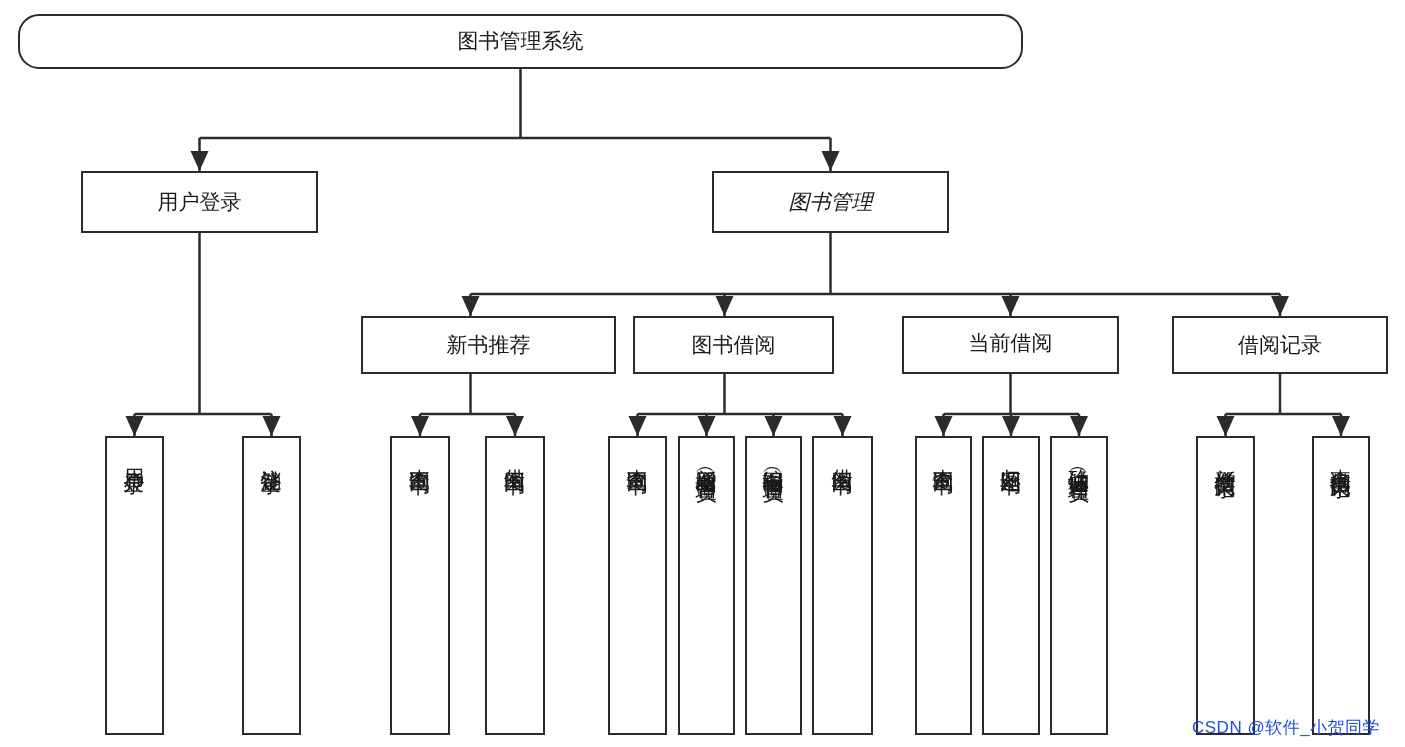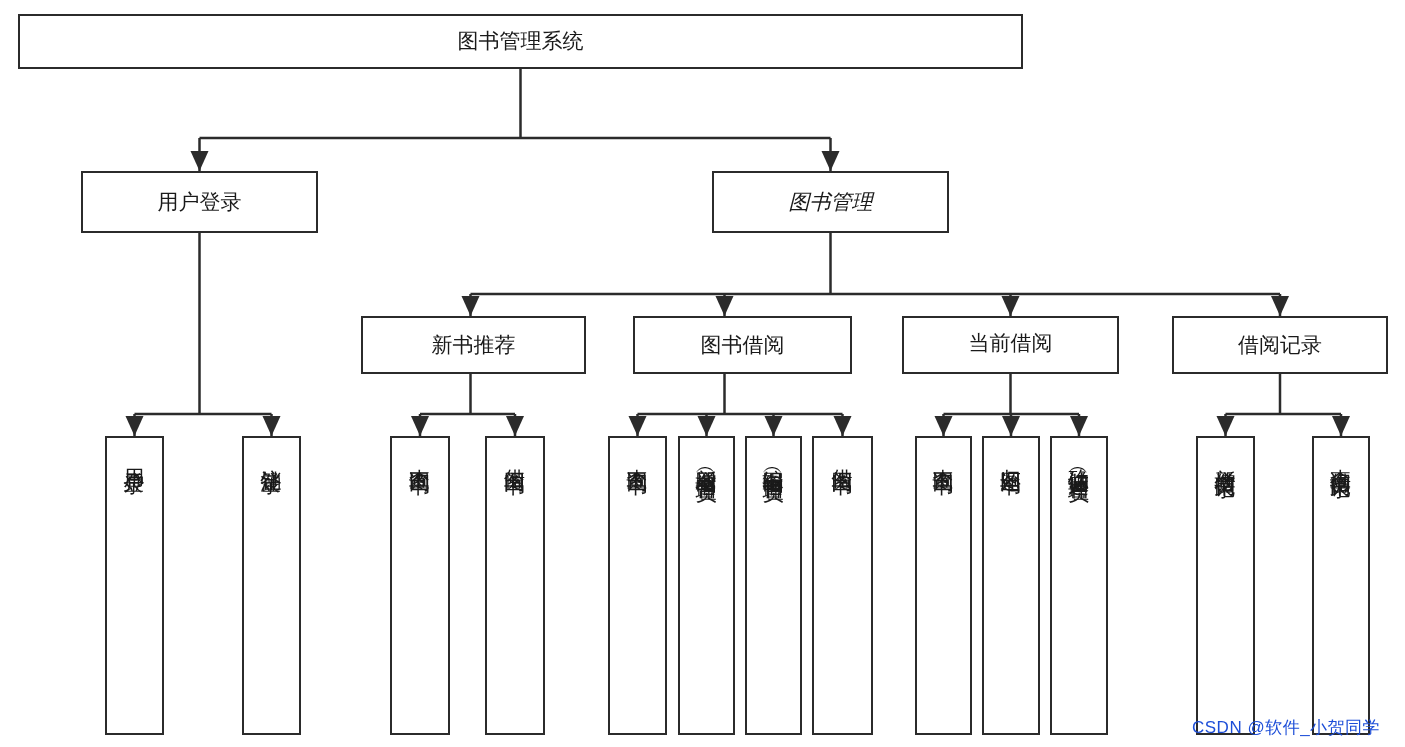--- a/index.html
+++ b/index.html
@@ -116,33 +116,33 @@
       <path d="M 1079 414 L 1079 436" stroke="#2b2b2b" stroke-width="2.5" fill="none"></path>
       <path d="M 1070 416 L 1088 416 L 1079 436 Z" fill="#2b2b2b"></path>
       <path d="M 1280 374 L 1280 414" stroke="#2b2b2b" stroke-width="2.5" fill="none"></path>
       <path d="M 1225.5 414 L 1341 414" stroke="#2b2b2b" stroke-width="2.5" fill="none"></path>
       <path d="M 1225.5 414 L 1225.5 436" stroke="#2b2b2b" stroke-width="2.5" fill="none"></path>
       <path d="M 1216.5 416 L 1234.5 416 L 1225.5 436 Z" fill="#2b2b2b"></path>
       <path d="M 1341 414 L 1341 436" stroke="#2b2b2b" stroke-width="2.5" fill="none"></path>
       <path d="M 1332 416 L 1350 416 L 1341 436 Z" fill="#2b2b2b"></path>
     </svg>
   <div id="nodes">
-      <div class="node horiz" style="left: 18px; top: 14px; width: 1005px; height: 55px;">
+      <div class="node horiz" style="left: 18px; top: 14px; width: 1005px; height: 55px; border-radius: 21px;">
         <span class="label">图书管理系统</span>
       </div>
       <div class="node horiz" style="left: 81px; top: 171px; width: 237px; height: 62px;">
         <span class="label">用户登录</span>
       </div>
       <div class="node horiz" style="left: 712px; top: 171px; width: 237px; height: 62px; font-style: italic;">
         <span class="label">图书管理</span>
       </div>
-      <div class="node horiz" style="left: 361px; top: 316px; width: 225px; height: 58px;">
+      <div class="node horiz" style="left: 361px; top: 316px; width: 255px; height: 58px;">
         <span class="label">新书推荐</span>
       </div>
-      <div class="node horiz" style="left: 633px; top: 316px; width: 219px; height: 58px;">
+      <div class="node horiz" style="left: 633px; top: 316px; width: 201px; height: 58px;">
         <span class="label">图书借阅</span>
       </div>
       <div class="node horiz" style="left: 902px; top: 316px; width: 217px; height: 58px; font-family: Liberation Mono, monospace;">
         <span class="label">当前借阅</span>
       </div>
       <div class="node horiz" style="left: 1172px; top: 316px; width: 216px; height: 58px;">
         <span class="label">借阅记录</span>
       </div>
       <div class="node vert" style="left: 105px; top: 436px; width: 59px; height: 299px;">
         <span class="label">用户登录</span>

